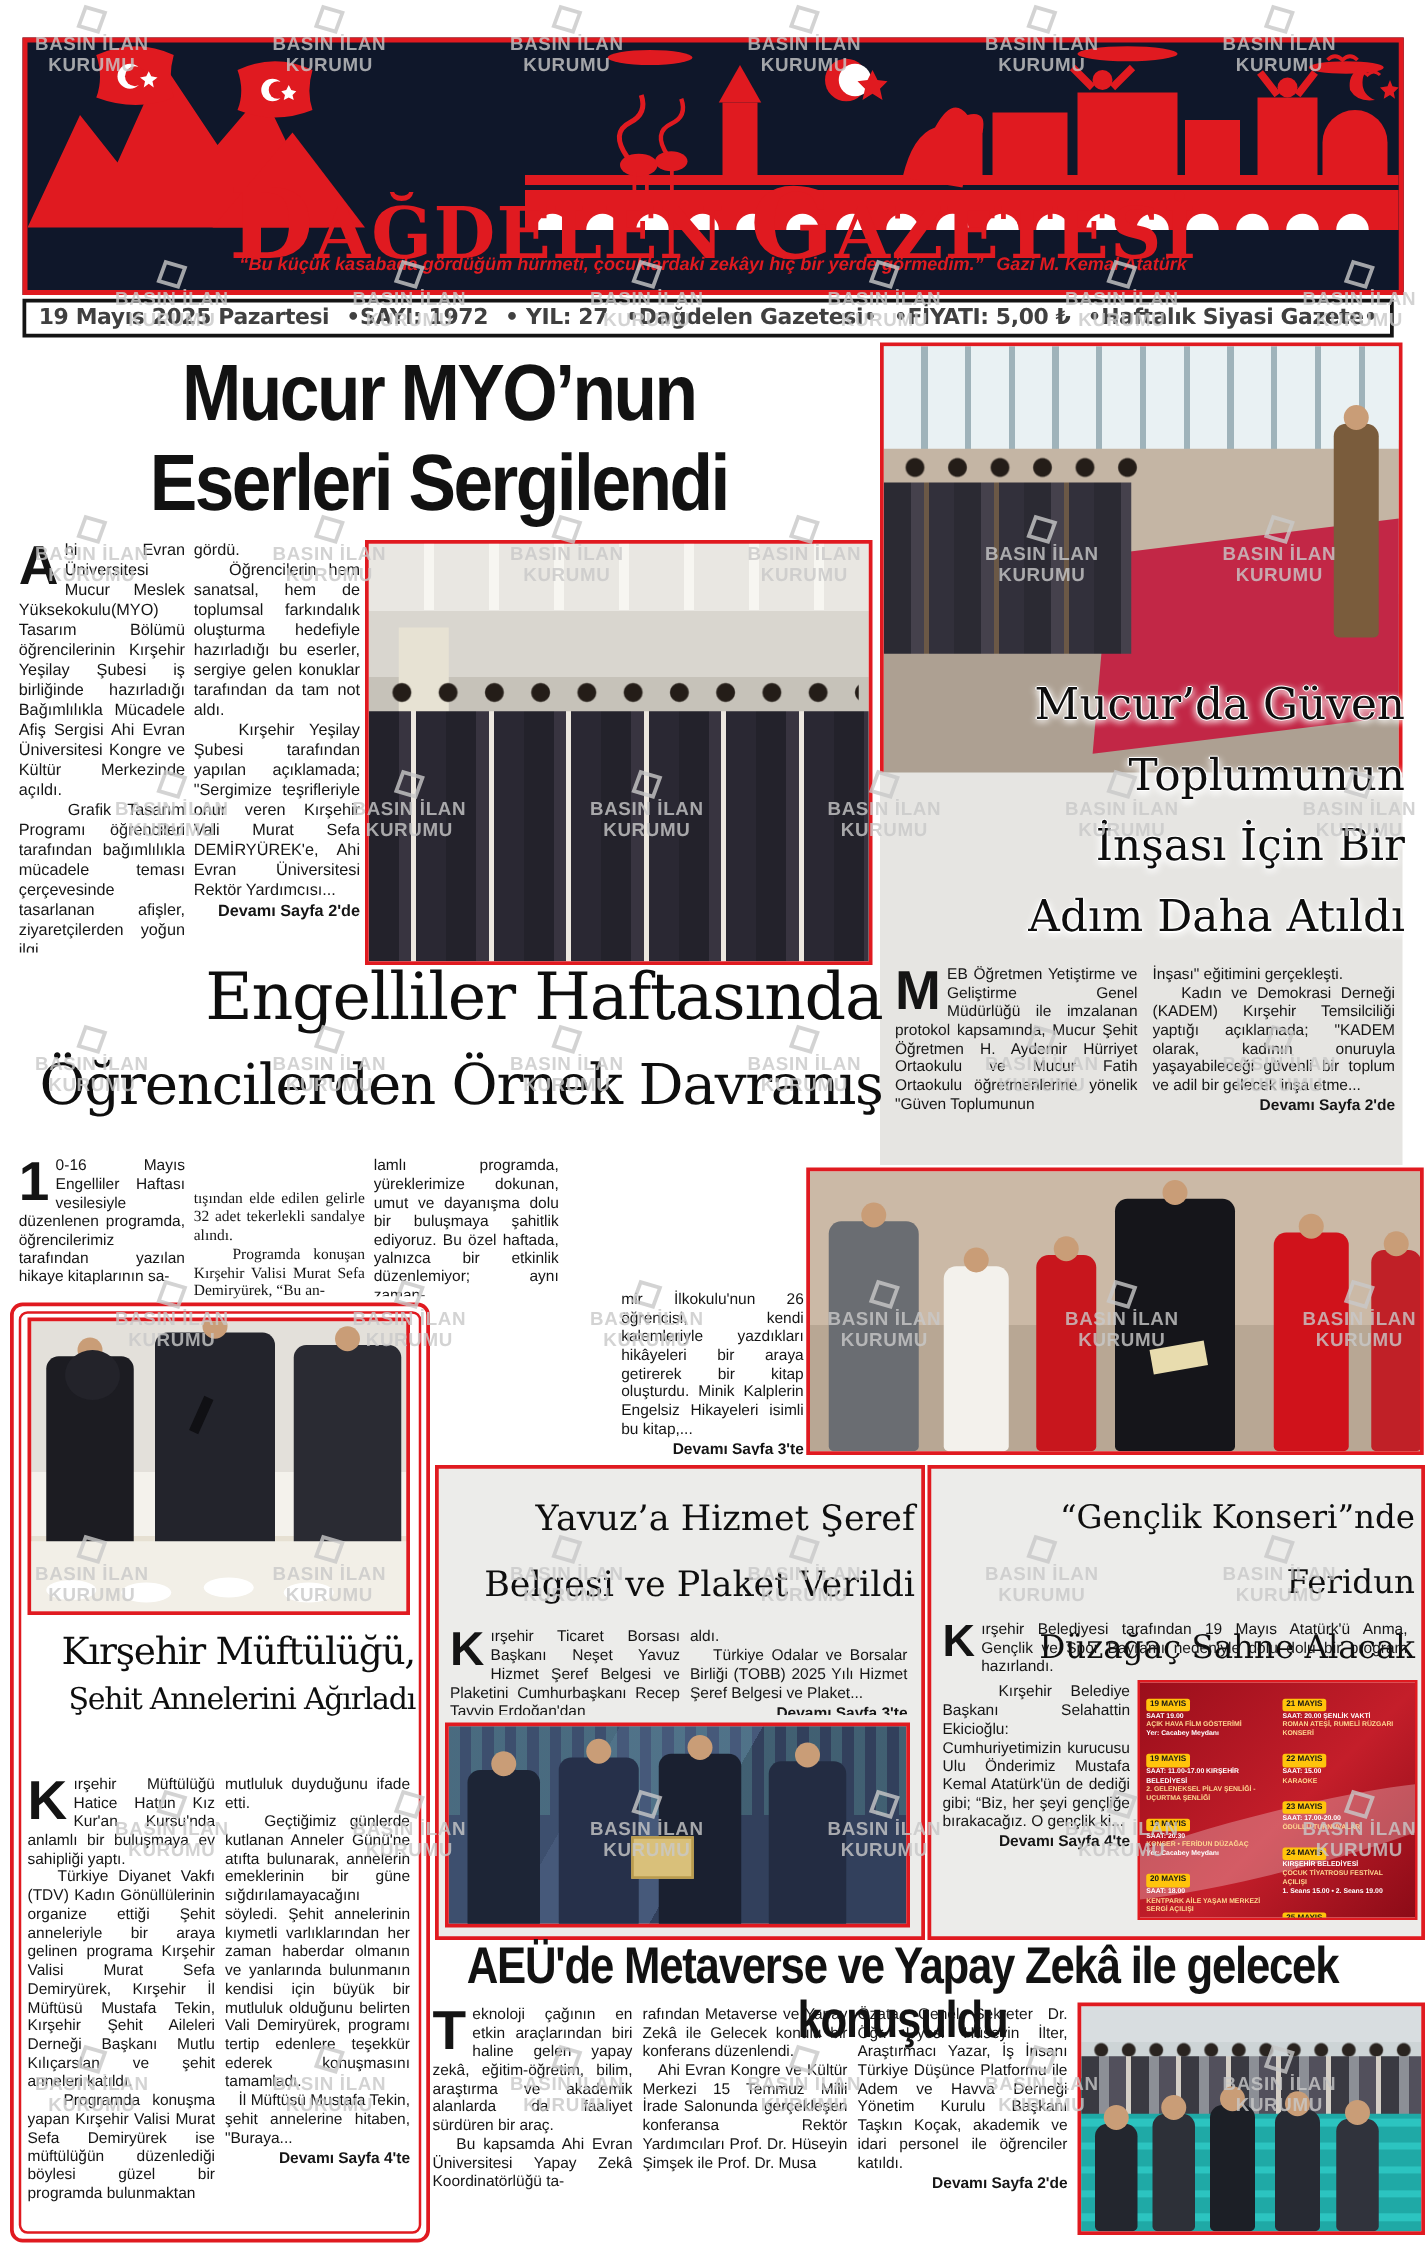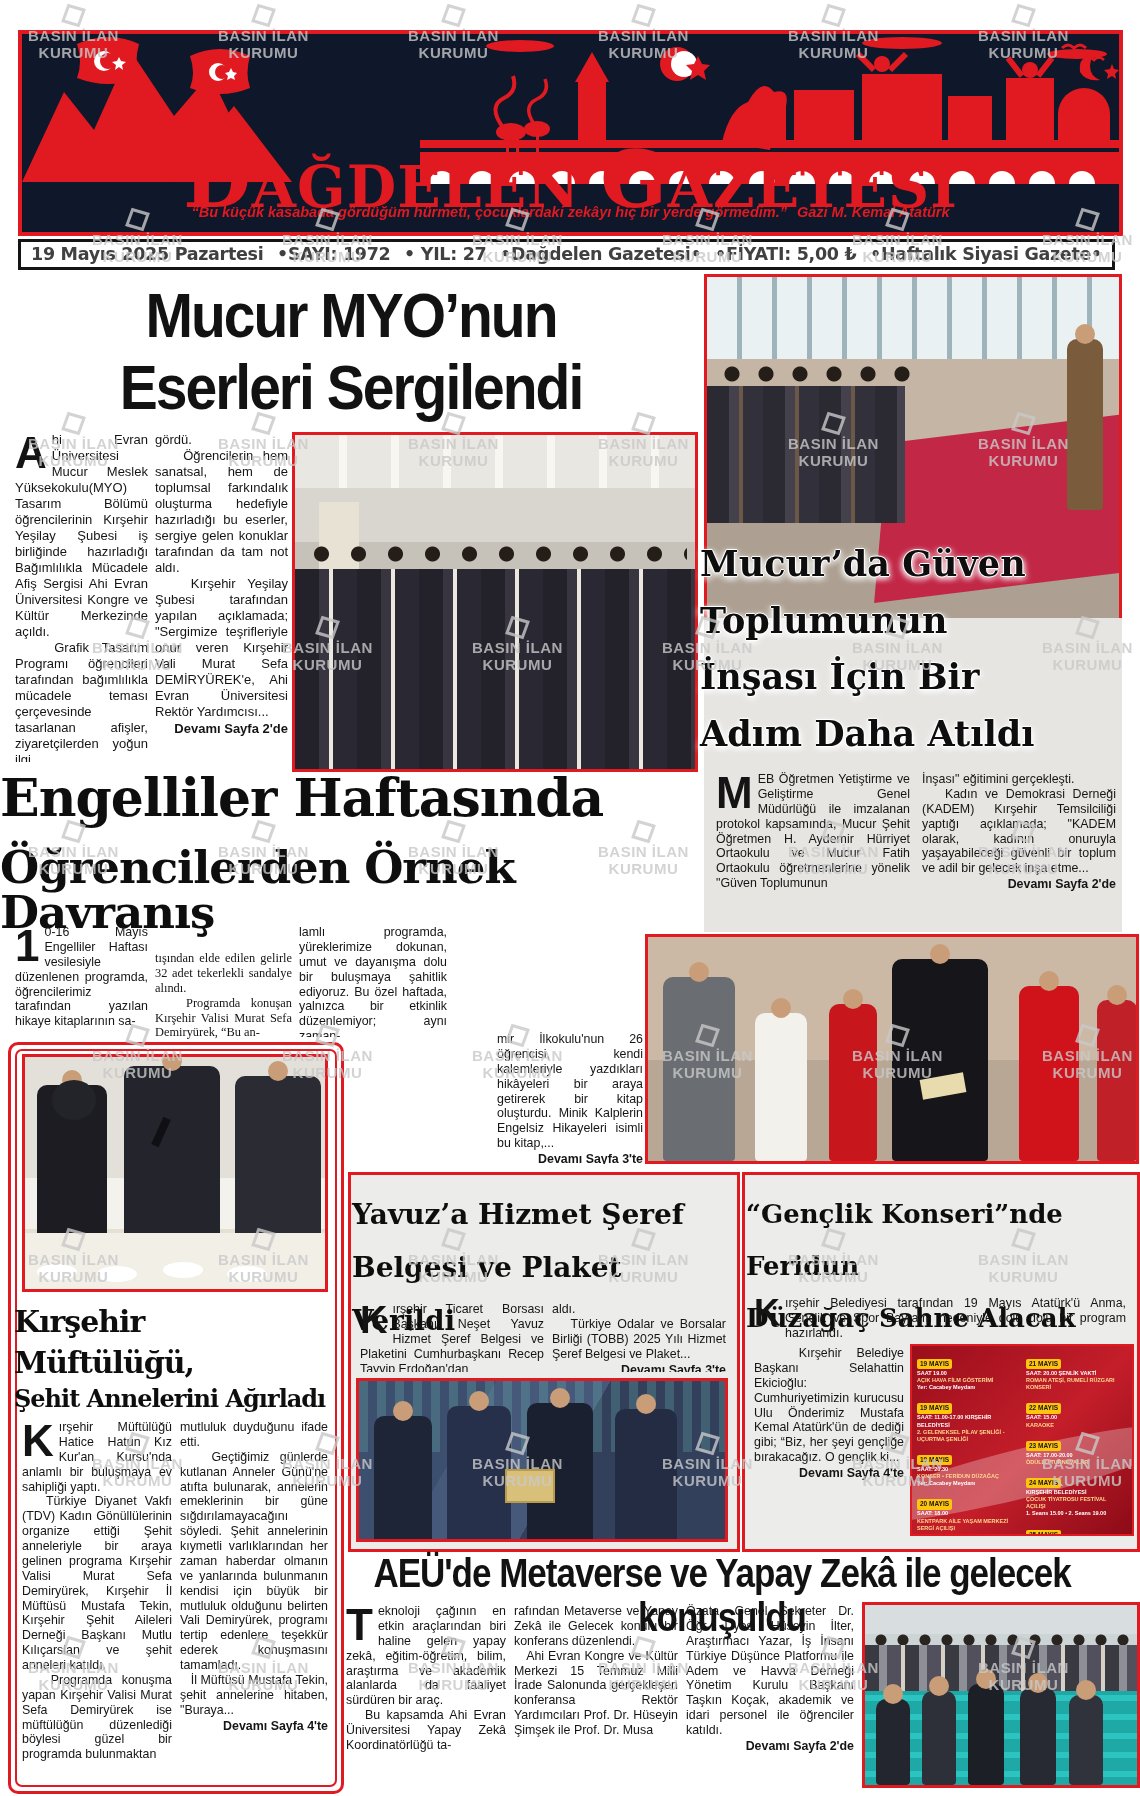--- a/index.html
+++ b/index.html
@@ -20,22 +20,22 @@
   .mast-quote{position:absolute;left:0;top:170px;width:100%;text-align:center;color:#e01a20;
       font-weight:700;font-style:italic;font-size:14.5px;z-index:2;}
   .mast-quote .qa{margin-left:6px;font-family:"Liberation Sans",sans-serif;}
   
   .datebar{left:18px;top:239px;width:1097px;height:31px;border:3px solid #141414;background:#fff;z-index:1;
       display:flex;align-items:center;justify-content:space-between;padding:0 10px;box-sizing:border-box;
       font:700 17.5px/1 "DejaVu Sans","Liberation Sans",sans-serif;letter-spacing:-.3px;color:#404040;}
   
   .bh{position:absolute;font-family:"Liberation Sans",sans-serif;font-weight:700;color:#121212;
       text-align:center;letter-spacing:-2px;transform:scaleY(1.12);transform-origin:top center;z-index:2;}
-  .sh{position:absolute;font-family:"DejaVu Serif","Liberation Serif",serif;font-weight:700;color:#0e0e0e;
-      text-align:left;z-index:2;}
+  .sh{position:absolute;font-family:"DejaVu Serif","Liberation Serif",serif;font-weight:400;color:#0e0e0e;
+      text-align:right;z-index:2;}
   
   .col{position:absolute;font:13px/1.23 "Liberation Sans",sans-serif;text-align:justify;color:#151515;
       white-space:pre-line;overflow:hidden;z-index:2;}
   .sm{font-size:12.4px;line-height:1.2;}
   .dc{float:left;font:700 44px/.8 "Liberation Sans",sans-serif;margin:3px 5px 0 0;color:#141414;}
   .more{display:block;font-weight:700;text-align:right;white-space:normal;margin-top:1px;}
   
   .ph{position:absolute;border:3px solid #e01a20;overflow:hidden;z-index:1;background:#cfcabf;}
   .heads{position:absolute;background-repeat:repeat-x;
       background-image:radial-gradient(circle 7px at 50% 50%,#241d18 7px,transparent 8px);}

